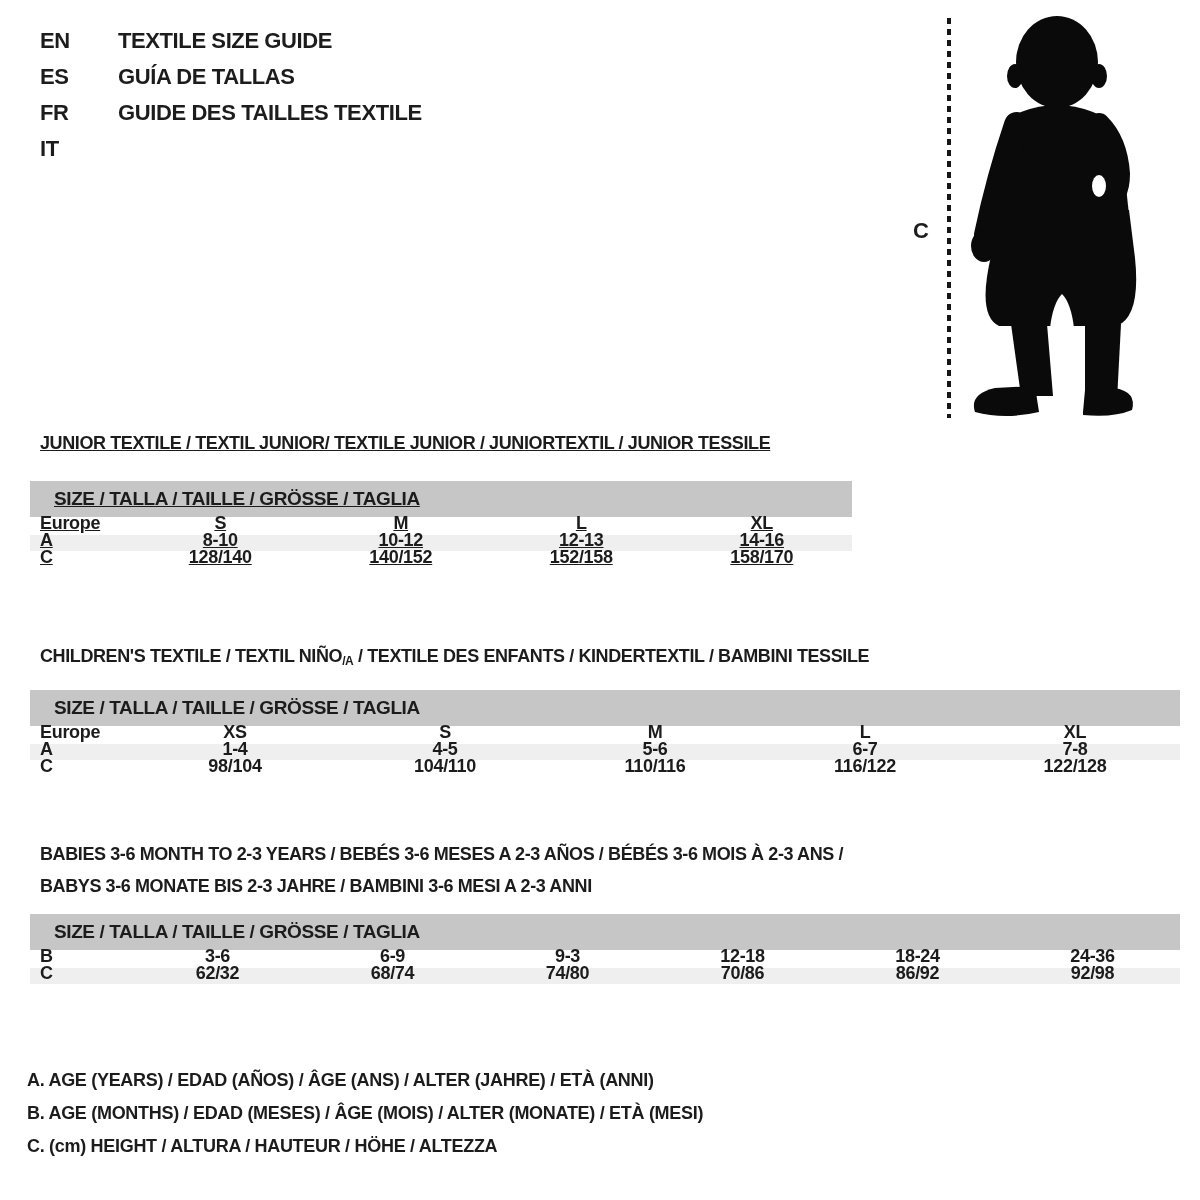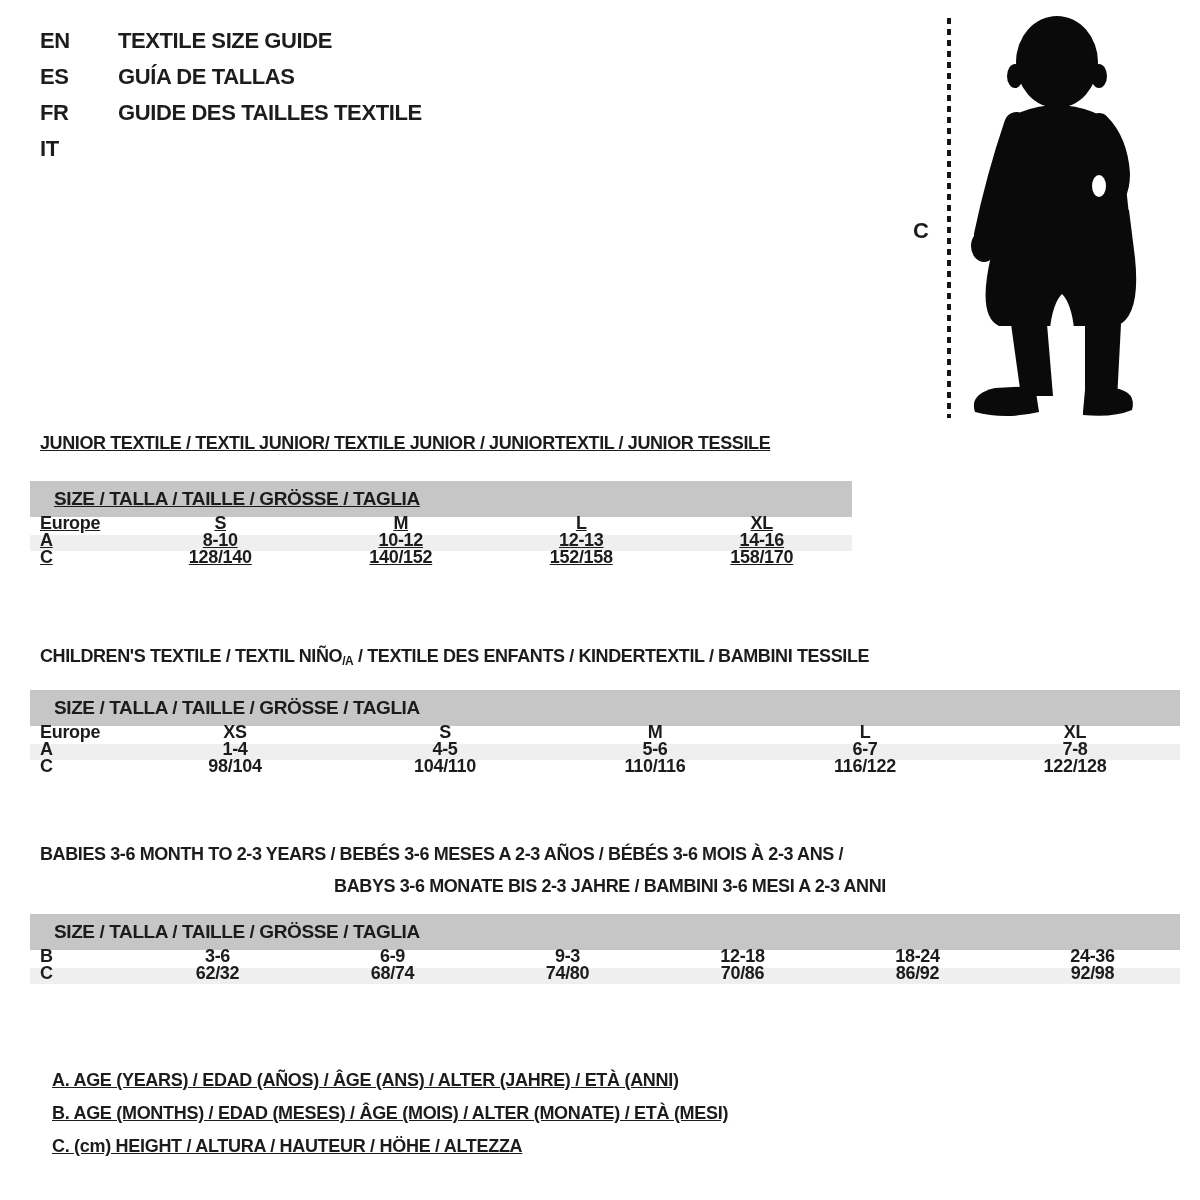--- a/index.html
+++ b/index.html
@@ -27,21 +27,21 @@
   .gap-junior{height:27px;}
   .gap-children{height:21px;}
   .gap-babies{height:17px;}
   .size-bar{height:36px;line-height:36px;background:var(--bar,#c6c6c6);
     font-size:19px;font-weight:bold;letter-spacing:-0.4px;padding-left:24px;}
   .trow{display:flex;height:16px;align-items:flex-end;font-size:18px;font-weight:bold;letter-spacing:-0.3px;margin-top:1px;}
   .trow.shade{background:var(--shade,#efefef);}
   .trow .lbl{width:100px;padding-left:10px;box-sizing:border-box;}
   .trow .cell{flex:1;text-align:center;font-weight:600;}
   
-  .legend{position:absolute;left:52px;top:1064px;text-decoration:underline;}
+  .legend{position:absolute;left:27px;top:1064px;}
   .legend-line{font-size:18px;font-weight:bold;letter-spacing:-0.3px;line-height:33px;}
 </style>
 </head>
 <body style="color: rgb(28, 28, 28);">
 
 <div class="lang-block">
   <div class="lang-row">
     <span class="lang-code">EN</span>
     <span class="lang-title">TEXTILE SIZE GUIDE</span>
   </div>
@@ -133,21 +133,21 @@
     <span class="cell">98/104</span>
     <span class="cell">104/110</span>
     <span class="cell">110/116</span>
     <span class="cell">116/122</span>
     <span class="cell">122/128</span>
   </div>
 </div>
 
 <div class="section" id="babies-section">
   <div class="section-title">BABIES 3-6 MONTH TO 2-3 YEARS / BEBÉS 3-6 MESES A 2-3 AÑOS / BÉBÉS 3-6 MOIS À 2-3 ANS /</div>
-  <div class="section-title" style="margin-top:10px;text-align:center;">BABYS 3-6 MONATE BIS 2-3 JAHRE / BAMBINI 3-6 MESI A 2-3 ANNI</div>
+  <div class="section-title" style="margin-top:10px;">BABYS 3-6 MONATE BIS 2-3 JAHRE / BAMBINI 3-6 MESI A 2-3 ANNI</div>
   <div class="gap-babies"></div>
   <div class="size-bar">SIZE / TALLA / TAILLE / GRÖSSE / TAGLIA</div>
   <div class="trow">
     <span class="lbl">B</span>
     <span class="cell">3-6</span>
     <span class="cell">6-9</span>
     <span class="cell">9-3</span>
     <span class="cell">12-18</span>
     <span class="cell">18-24</span>
     <span class="cell">24-36</span>

